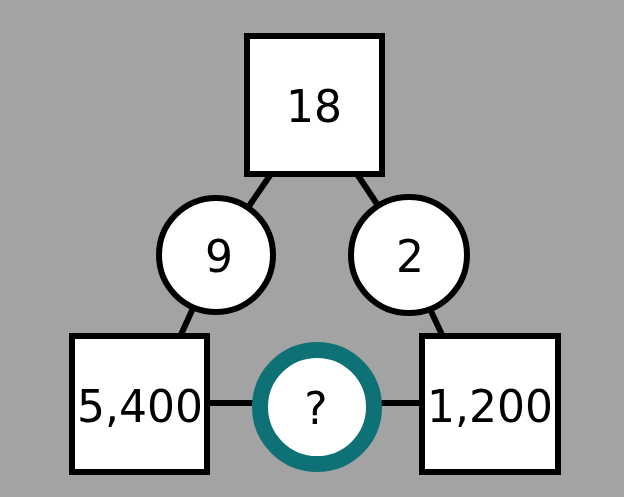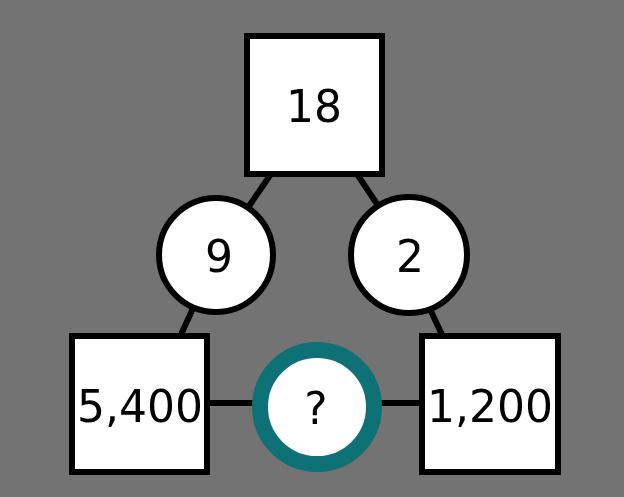--- a/index.html
+++ b/index.html
@@ -4,21 +4,21 @@
 <style>
   html, body {
     margin: 0;
     padding: 0;
     background: #ffffff;
   }
   .canvas {
     position: relative;
     width: 624px;
     height: 497px;
-    background: #737373;
+    background: #a3a3a3;
     overflow: hidden;
   }
   svg text {
     font-family: "DejaVu Sans", "Liberation Sans", sans-serif;
     fill: #000000;
   }
   .node-value {
     font-size: 44px;
   }
   .shape {

